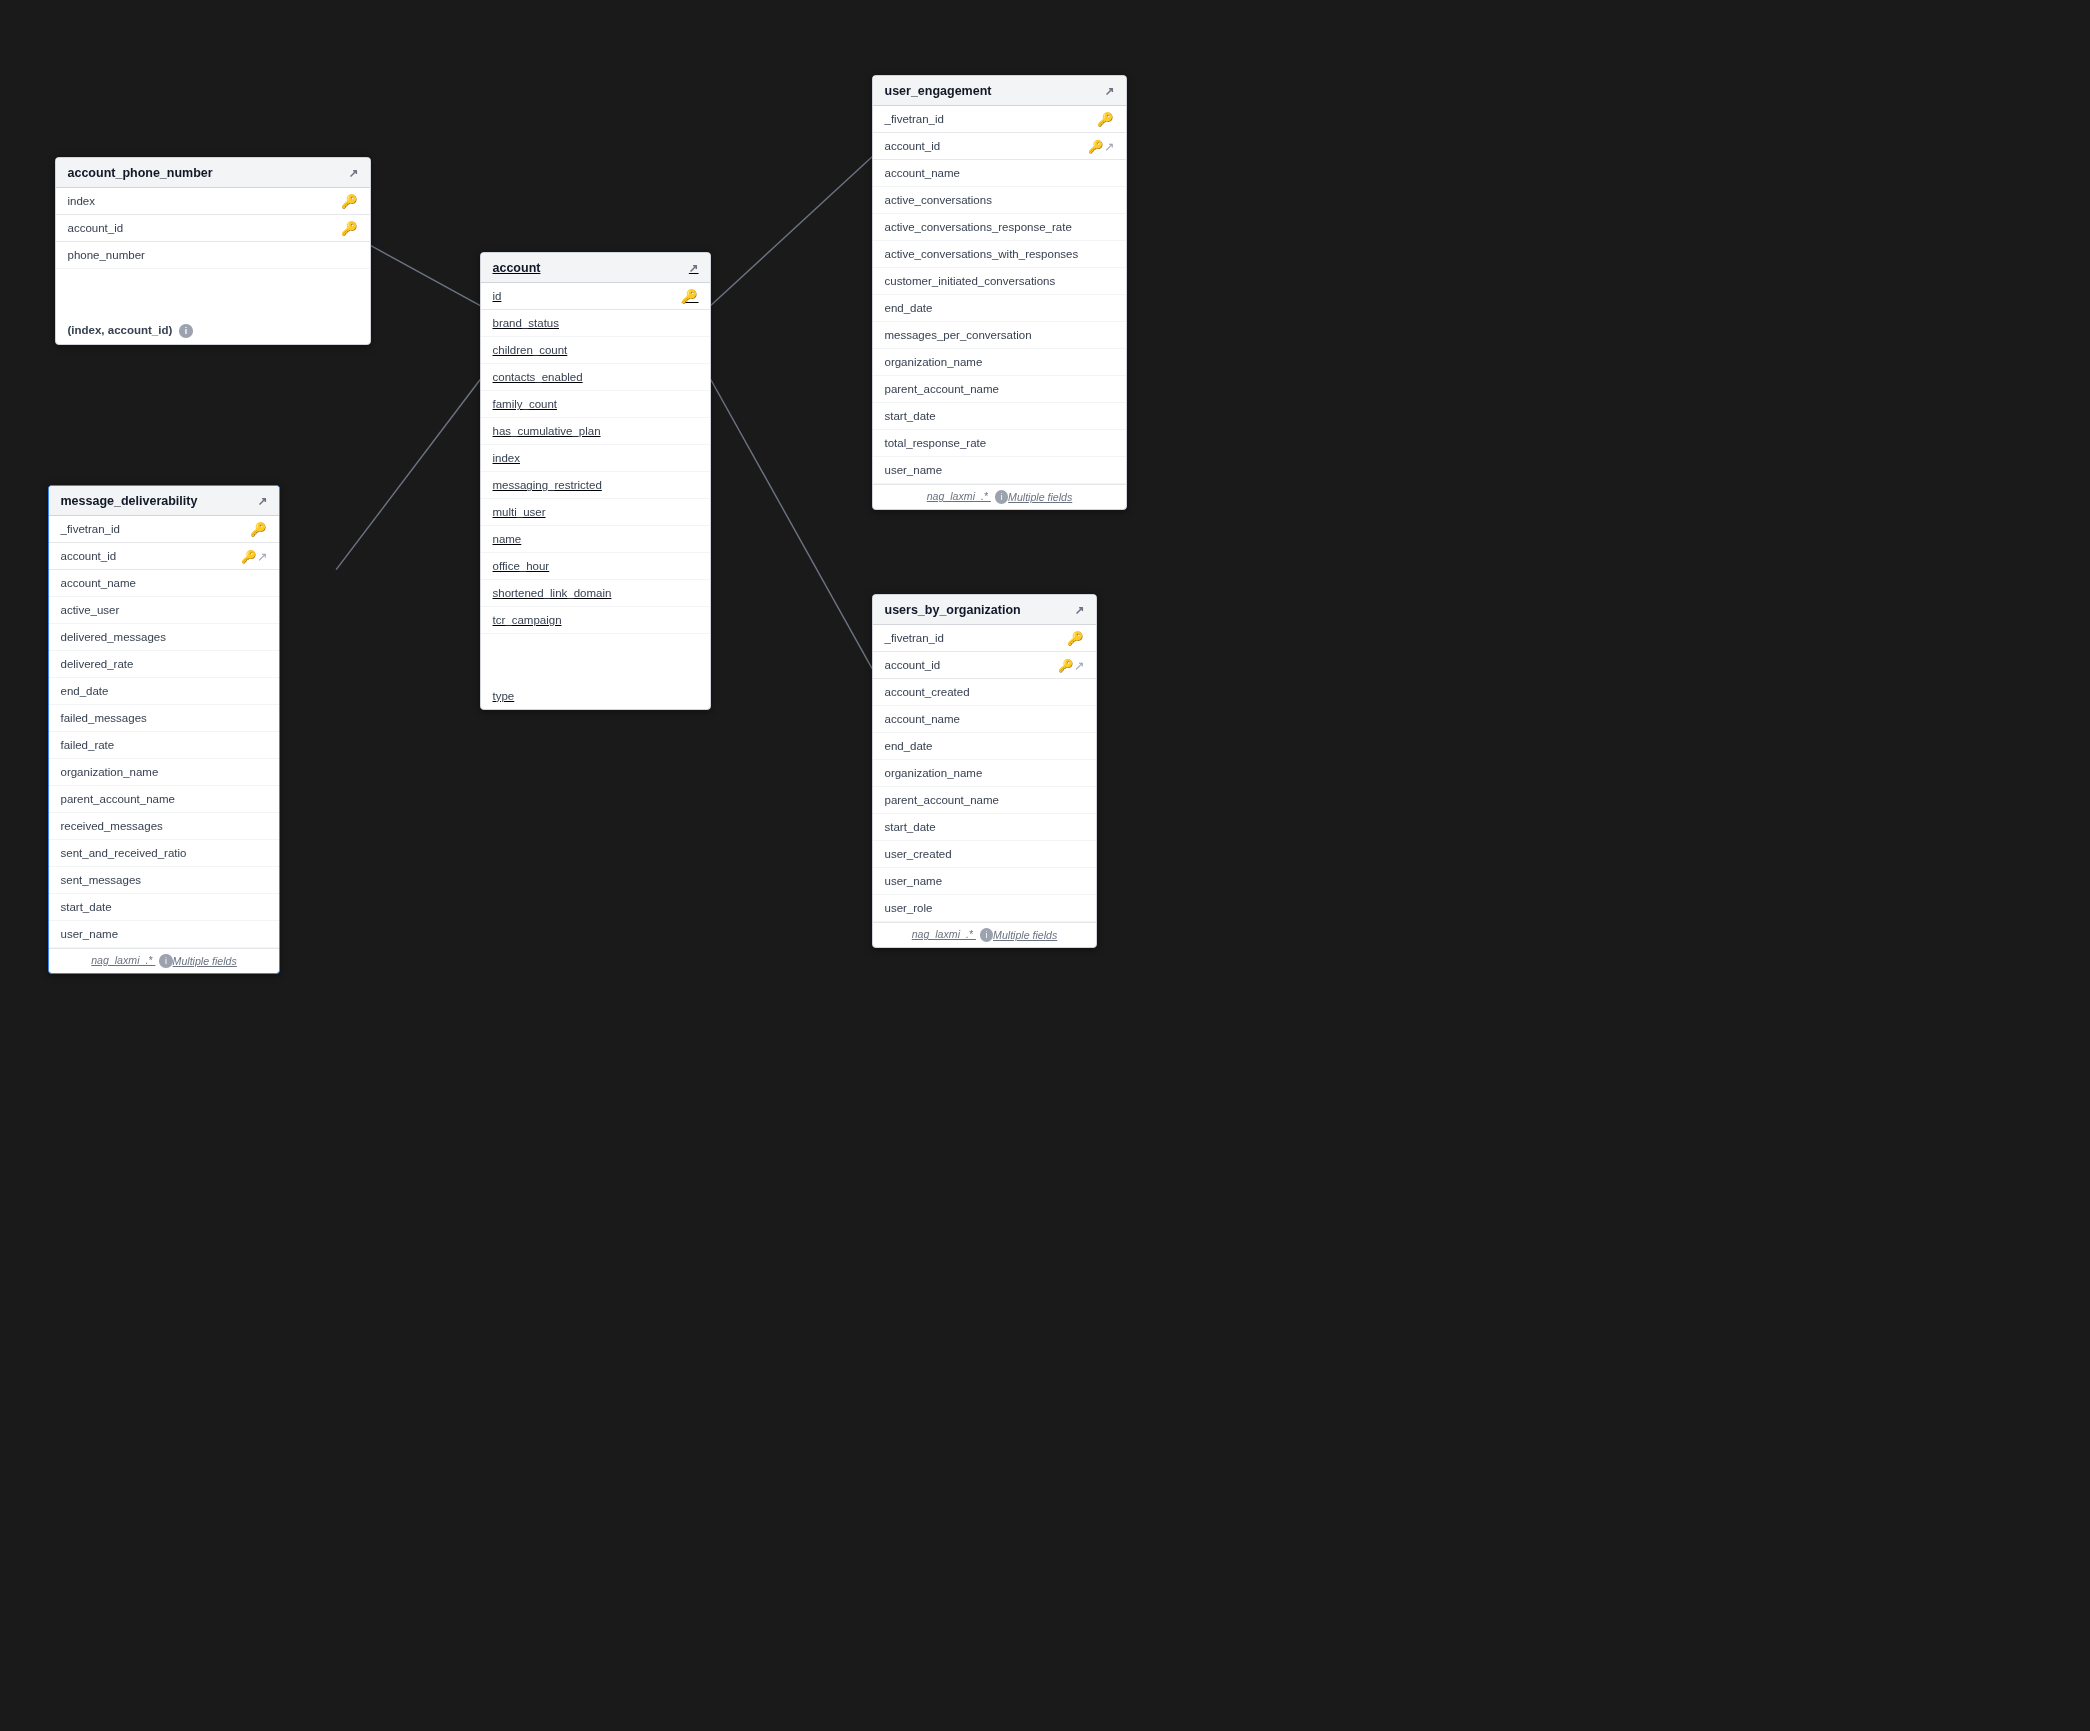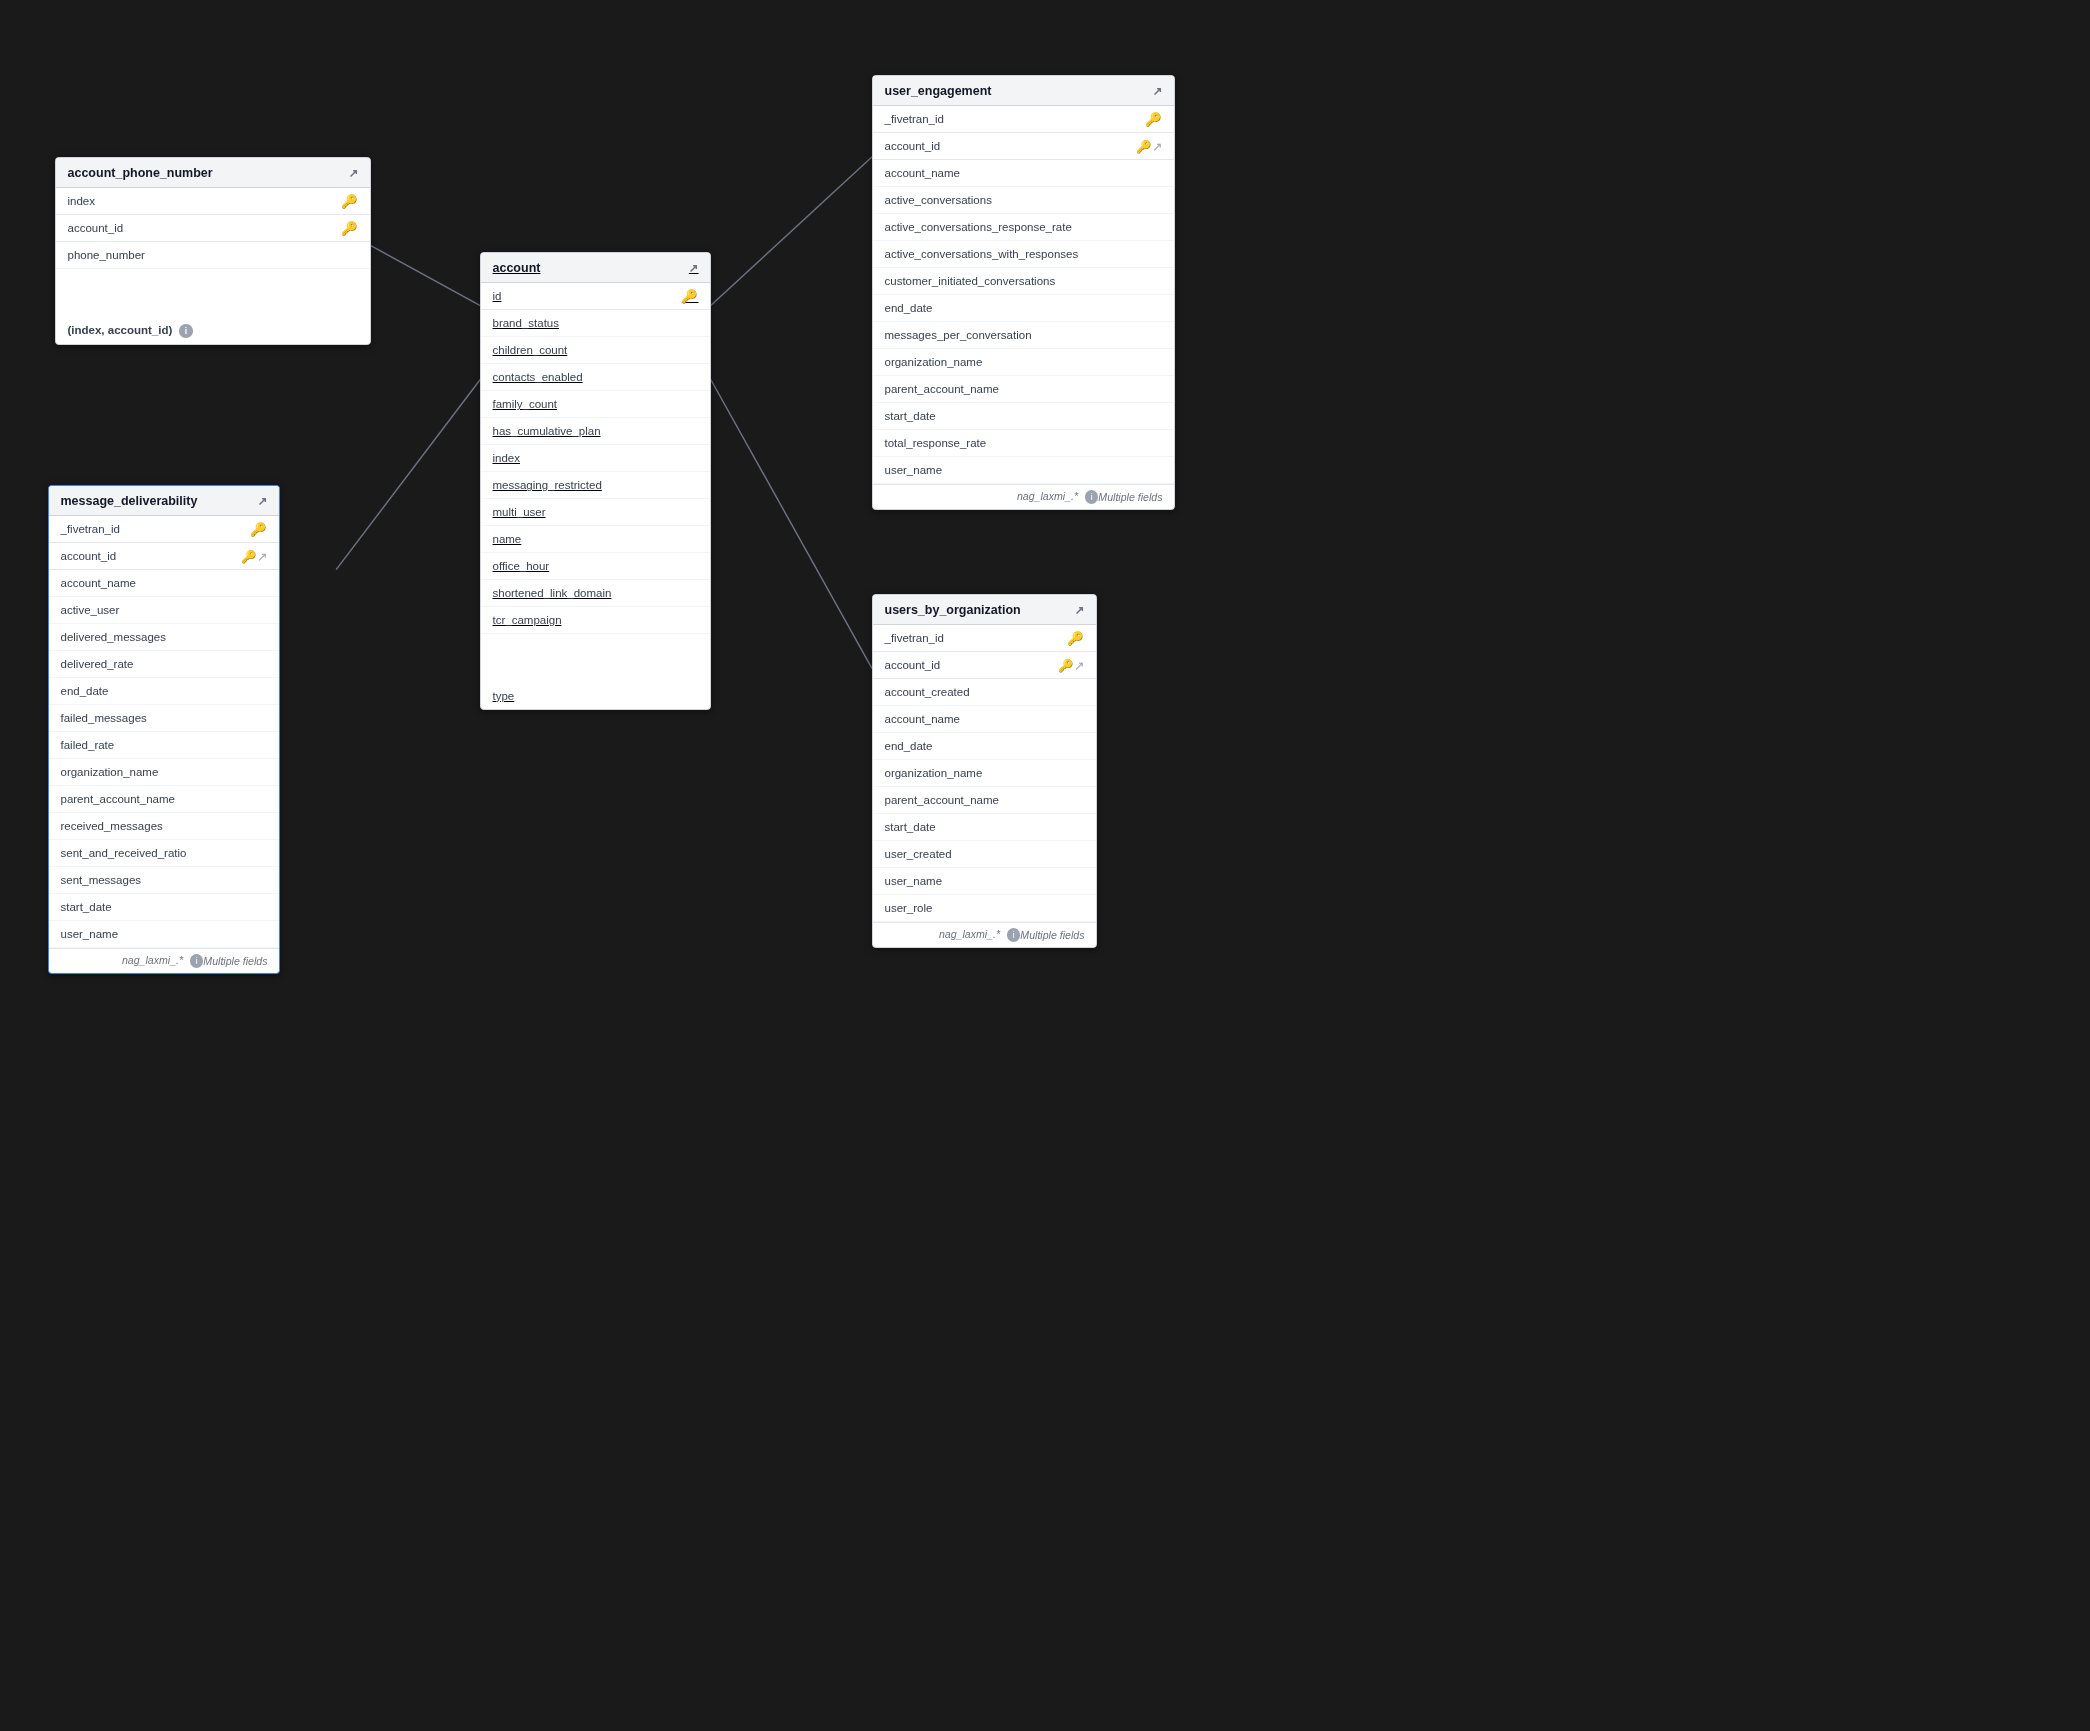--- a/index.html
+++ b/index.html
@@ -89,25 +89,26 @@
 
     .fk-icon {
       color: #6b7280;
       font-size: 13.4px;
     }
 
     .multiple-fields-row {
       padding: 4.8px 11.5px;
       display: flex;
       align-items: center;
-      justify-content: flex-end;
+      justify-content: center;
       color: #6b7280;
       font-size: 10.6px;
       font-style: italic;
       border-top: 1px solid #e5e7eb;
+      text-decoration: underline;
     }
 
     .info-icon {
       display: inline-flex;
       align-items: center;
       justify-content: center;
       width: 13.4px;
       height: 13.4px;
       border-radius: 50%;
       background: #9ca3af;
@@ -273,21 +274,21 @@
     </div>
     <div class="multiple-fields-row">
       <span>
         nag_laxmi_.*
         <span class="info-icon">i</span>
       </span>
       <span style="font-style:italic;">Multiple fields</span>
     </div>
   </div>
 
-  <div class="db-table" style="left: 872px; top: 75px; width: 303px;">
+  <div class="db-table" style="left: 872px; top: 75px; width: 255px;">
     <div class="table-header">
       <span>user_engagement</span>
       <span class="external-link-icon">↗</span>
     </div>
     <div class="table-row key-row">
       <span class="field-name">_fivetran_id</span>
       <span class="key-icon">🔑</span>
     </div>
     <div class="table-row key-row">
       <span class="field-name">account_id</span>

